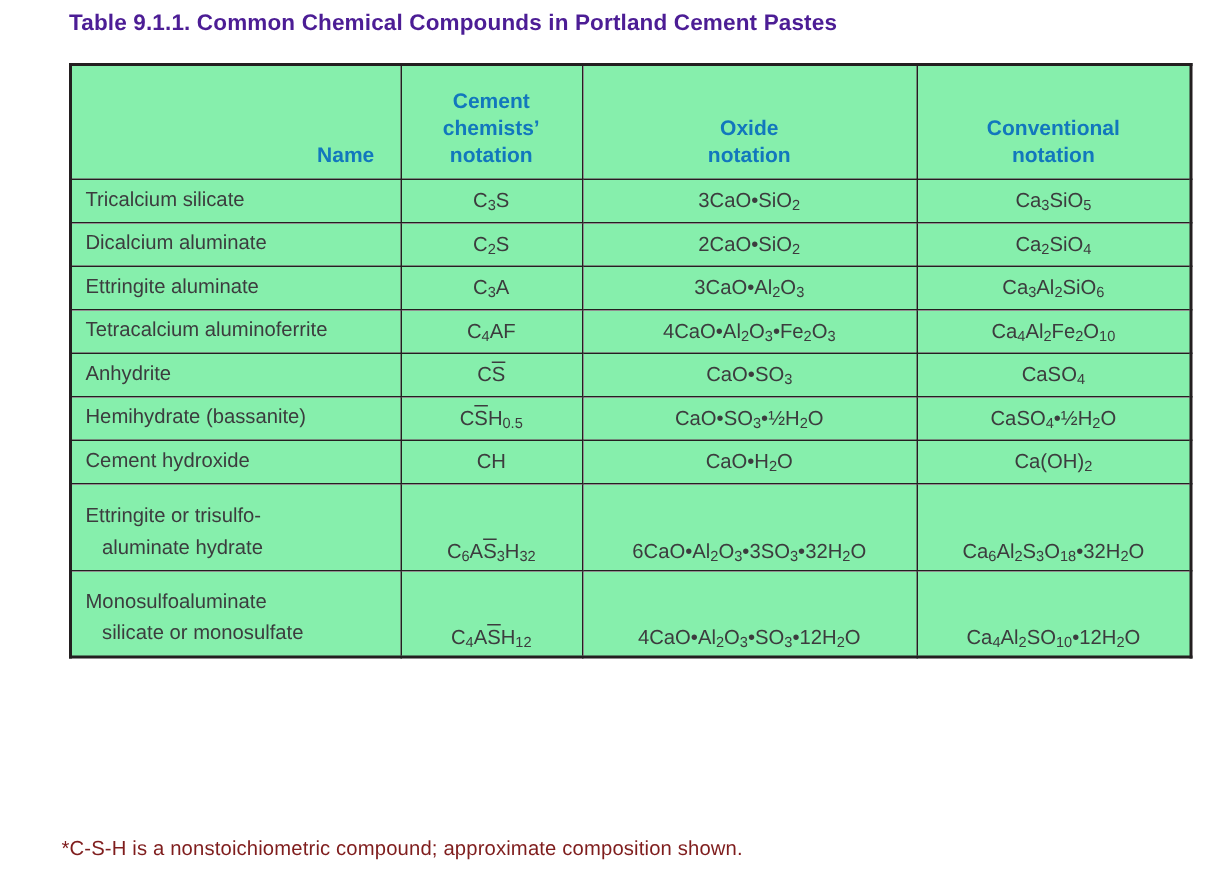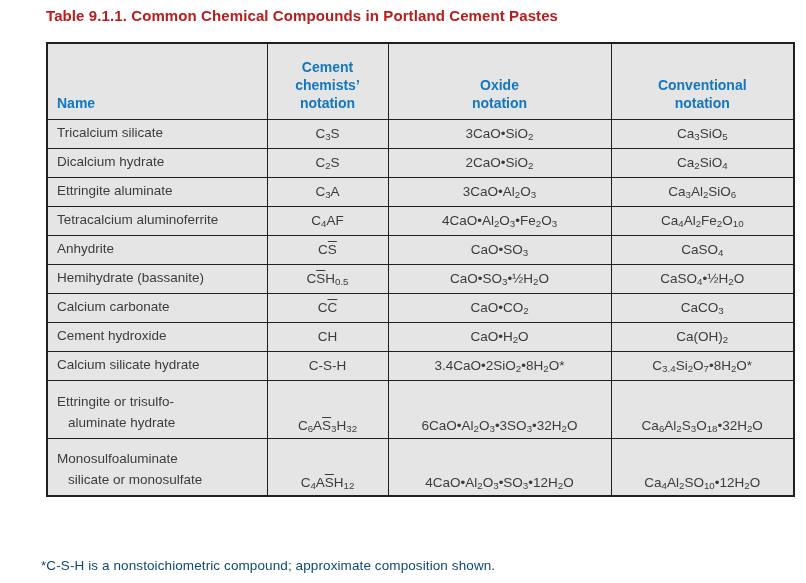--- a/index.html
+++ b/index.html
@@ -11,50 +11,50 @@
     font-family: "Liberation Sans", sans-serif;
     color: #3c3c3e;
     overflow: hidden;
   }
   .title {
     position: absolute;
     left: 46px;
     top: 7px;
     font-size: 15px;
     font-weight: bold;
-    color: #b91c1c;
+    color: #4c1d95;
     letter-spacing: 0.1px;
   }
   table.compounds {
     position: absolute;
     left: 46px;
     top: 42px;
     border-collapse: collapse;
     table-layout: fixed;
     width: 747px;
     border: 2px solid #231f20;
     font-size: 13.5px;
   }
   table.compounds th, table.compounds td {
     border: 1px solid #231f20;
-    background: #e5e5e5;
+    background: #86efac;
     padding: 0 17px;
     overflow: hidden;
   }
   table.compounds thead tr { height: 76px; }
   table.compounds th {
     color: #1277bd;
     font-weight: bold;
     font-size: 14px;
     vertical-align: bottom;
     text-align: center;
     padding-bottom: 6px;
     line-height: 1.3;
   }
-  table.compounds th.col-name { text-align: left; padding-left: 9px; }
+  table.compounds th.col-name { text-align: right; padding-left: 9px; }
   table.compounds tbody tr { height: 29px; }
   table.compounds tbody tr.double { height: 58px; }
   table.compounds td { vertical-align: middle; text-align: center; }
   table.compounds td.name-cell {
     text-align: left;
     padding-left: 9px;
     line-height: 1.55;
   }
   table.compounds tr.double td { vertical-align: bottom; padding-bottom: 5px; }
   table.compounds tr.double td.name-cell { padding-bottom: 4px; }
@@ -65,21 +65,21 @@
     position: relative;
     bottom: -0.25em;
     letter-spacing: 0;
   }
   .ov { text-decoration: overline; text-decoration-thickness: 1px; }
   .footnote {
     position: absolute;
     left: 41px;
     top: 558px;
     font-size: 13.5px;
-    color: #0c4a6e;
+    color: #7f1d1d;
     letter-spacing: 0.1px;
   }
 </style>
 </head>
 <body>
 
 <div class="page">
   <div class="title">Table 9.1.1. Common Chemical Compounds in Portland Cement Pastes</div>
 
   <table class="compounds">
@@ -113,21 +113,21 @@
         <tr>
           <td class="name-cell">
             <div>Tricalcium silicate</div>
           </td>
           <td class="f">C<sub>3</sub>S</td>
           <td class="f">3CaO•SiO<sub>2</sub></td>
           <td class="f">Ca<sub>3</sub>SiO<sub>5</sub></td>
         </tr>
         <tr>
           <td class="name-cell">
-            <div>Dicalcium hydrate</div>
+            <div>Dicalcium aluminate</div>
           </td>
           <td class="f">C<sub>2</sub>S</td>
           <td class="f">2CaO•SiO<sub>2</sub></td>
           <td class="f">Ca<sub>2</sub>SiO<sub>4</sub></td>
         </tr>
         <tr>
           <td class="name-cell">
             <div>Ettringite aluminate</div>
           </td>
           <td class="f">C<sub>3</sub>A</td>
@@ -153,41 +153,25 @@
         <tr>
           <td class="name-cell">
             <div>Hemihydrate (bassanite)</div>
           </td>
           <td class="f">C<span class="ov">S</span>H<sub>0.5</sub></td>
           <td class="f">CaO•SO<sub>3</sub>•½H<sub>2</sub>O</td>
           <td class="f">CaSO<sub>4</sub>•½H<sub>2</sub>O</td>
         </tr>
         <tr>
           <td class="name-cell">
-            <div>Calcium carbonate</div>
-          </td>
-          <td class="f">C<span class="ov">C</span></td>
-          <td class="f">CaO•CO<sub>2</sub></td>
-          <td class="f">CaCO<sub>3</sub></td>
-        </tr>
-        <tr>
-          <td class="name-cell">
             <div>Cement hydroxide</div>
           </td>
           <td class="f">CH</td>
           <td class="f">CaO•H<sub>2</sub>O</td>
           <td class="f">Ca(OH)<sub>2</sub></td>
-        </tr>
-        <tr>
-          <td class="name-cell">
-            <div>Calcium silicate hydrate</div>
-          </td>
-          <td class="f">C-S-H</td>
-          <td class="f">3.4CaO•2SiO<sub>2</sub>•8H<sub>2</sub>O*</td>
-          <td class="f">C<sub>3.4</sub>Si<sub>2</sub>O<sub>7</sub>•8H<sub>2</sub>O*</td>
         </tr>
         <tr class="double">
           <td class="name-cell">
             <div>Ettringite or trisulfo-</div>
             <div class="name-line2">aluminate hydrate</div>
           </td>
           <td class="f">C<sub>6</sub>A<span class="ov">S</span><sub>3</sub>H<sub>32</sub></td>
           <td class="f">6CaO•Al<sub>2</sub>O<sub>3</sub>•3SO<sub>3</sub>•32H<sub>2</sub>O</td>
           <td class="f">Ca<sub>6</sub>Al<sub>2</sub>S<sub>3</sub>O<sub>18</sub>•32H<sub>2</sub>O</td>
         </tr>

